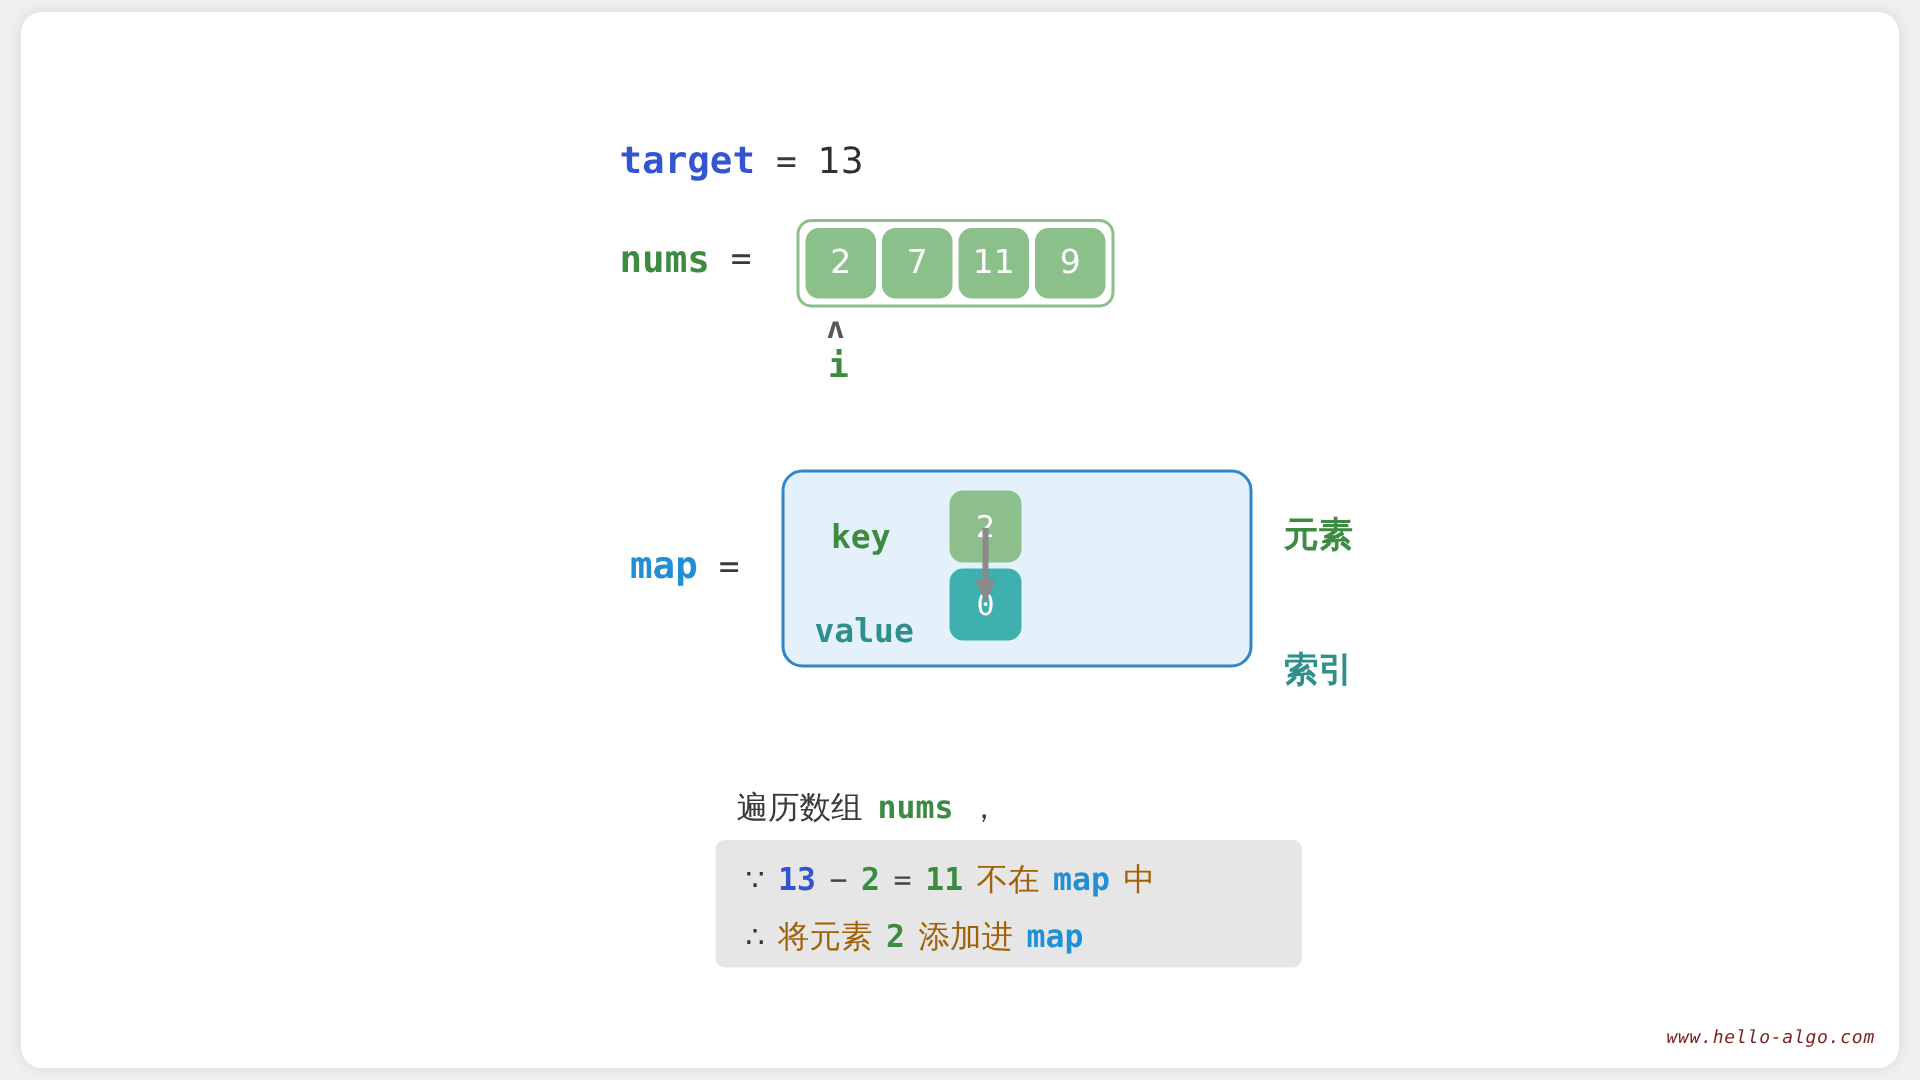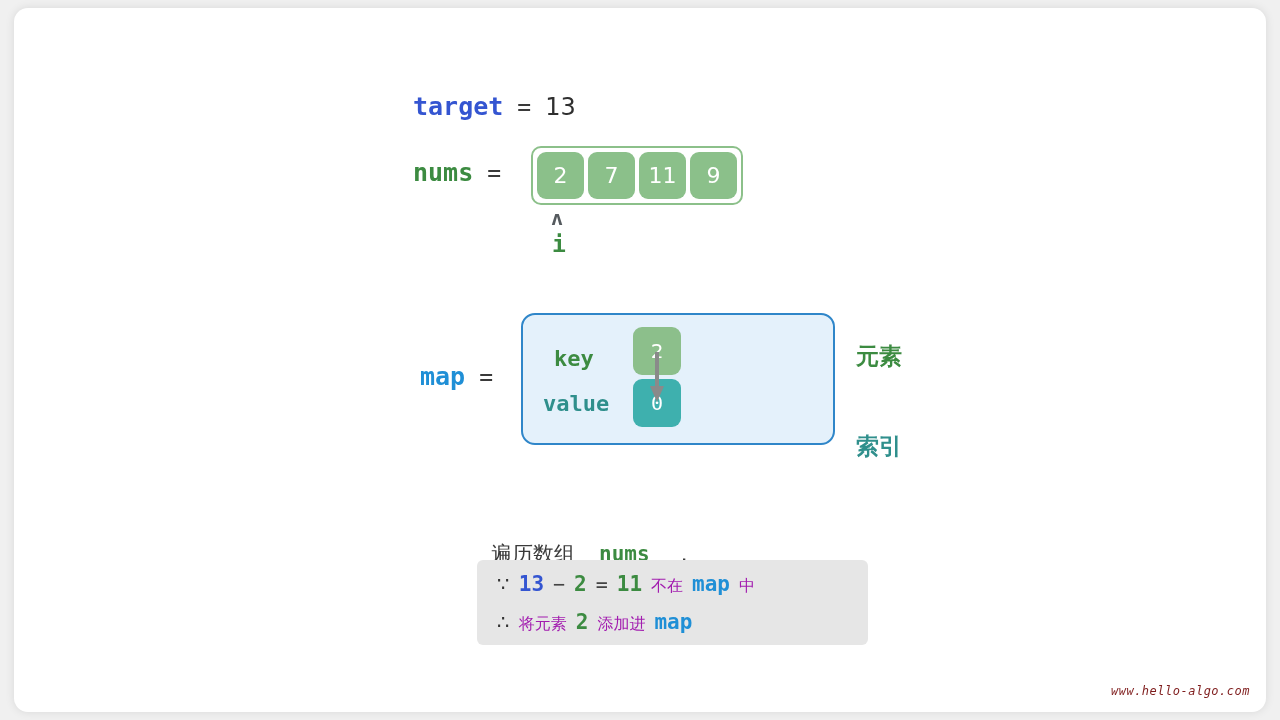--- a/index.html
+++ b/index.html
@@ -141,21 +141,21 @@
     border: 2px solid #2f86c9;
     border-radius: 14px;
   }
   .kv-label {
     position: absolute;
     font-family: "DejaVu Sans Mono", monospace;
     font-weight: bold;
     font-size: 22px;
   }
   .kv-key-label { left: 554px; top: 346px; color: #3c8b41; }
-  .kv-value-label { left: 543px; top: 391px; color: #2f8f8c; }
+  .kv-value-label { left: 543px; top: 409px; color: #2f8f8c; }
 
   .kv-cell {
     position: absolute;
     width: 48px;
     height: 48px;
     border-radius: 9px;
     display: flex;
     align-items: center;
     justify-content: center;
     font-family: "DejaVu Sans", sans-serif;
@@ -175,27 +175,27 @@
     font-weight: bold;
     font-size: 23px;
   }
   .side-elem { left: 856px; top: 341px; color: #3c8b41; }
   .side-index { left: 856px; top: 392px; color: #2f8f8c; margin-top: 39px; }
 
   
   .caption {
     position: absolute;
     left: 491px;
-    top: 540px;
+    top: 524px;
     font-size: 21px;
     color: #3a3a3a;
     white-space: nowrap;
     display: flex;
     align-items: baseline;
-    gap: 24px;
+    gap: 10px;
   }
   .caption .kw-green {
     font-family: "DejaVu Sans Mono", monospace;
     font-weight: bold;
     color: #3c8b41;
     font-size: 21px;
   }
 
   .note-box {
     position: absolute;
@@ -238,21 +238,21 @@
     font-family: "DejaVu Sans Mono", monospace;
     font-weight: bold;
     color: #1f8fd6;
     font-size: 21px;
   }
   .n-op {
     font-family: "DejaVu Sans Mono", monospace;
     color: #444;
     font-size: 20px;
   }
-  .n-cn { font-family: Liberation Sans, sans-serif; font-size: 16px; color: #a21caf; }
+  .n-cn { font-family: Liberation Sans, sans-serif; font-size: 21px; color: #a16207; }
 
   .watermark {
     position: absolute;
     right: 30px;
     bottom: 22px;
     font-family: "DejaVu Sans Mono", monospace;
     font-size: 12px;
     color: #7f1d1d;
     letter-spacing: 0.5px;
     font-style: italic;

